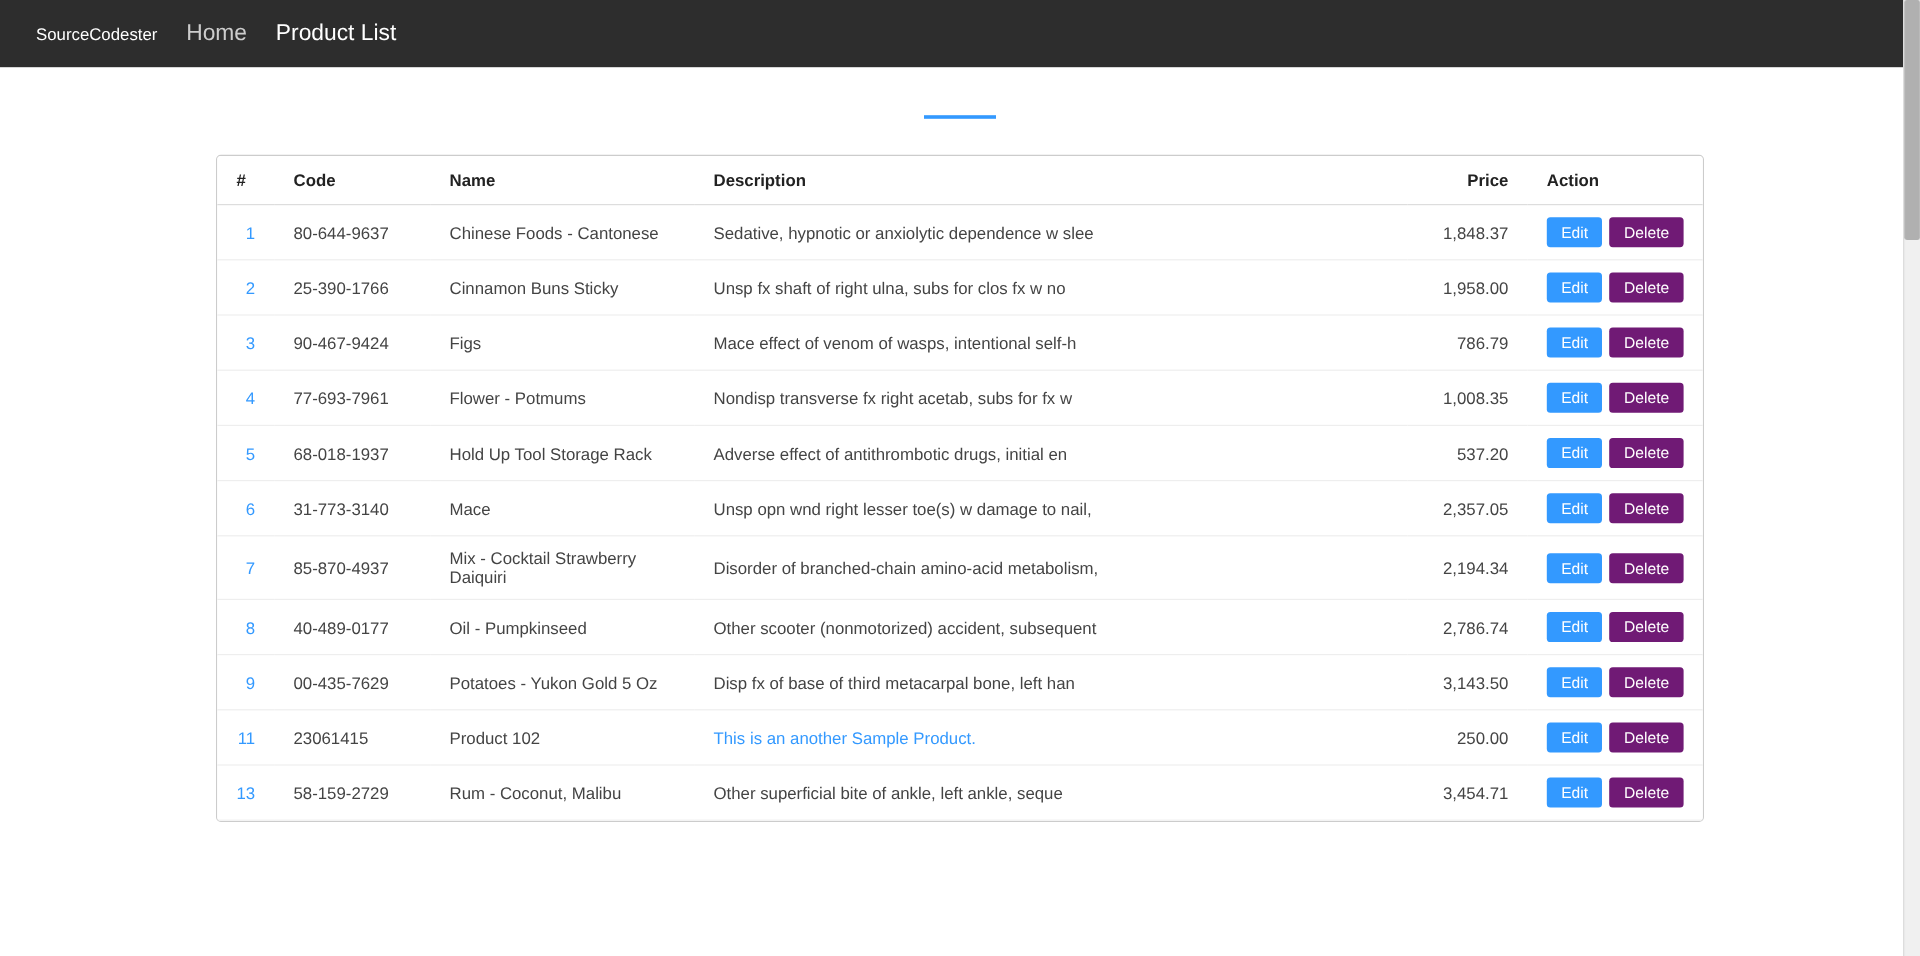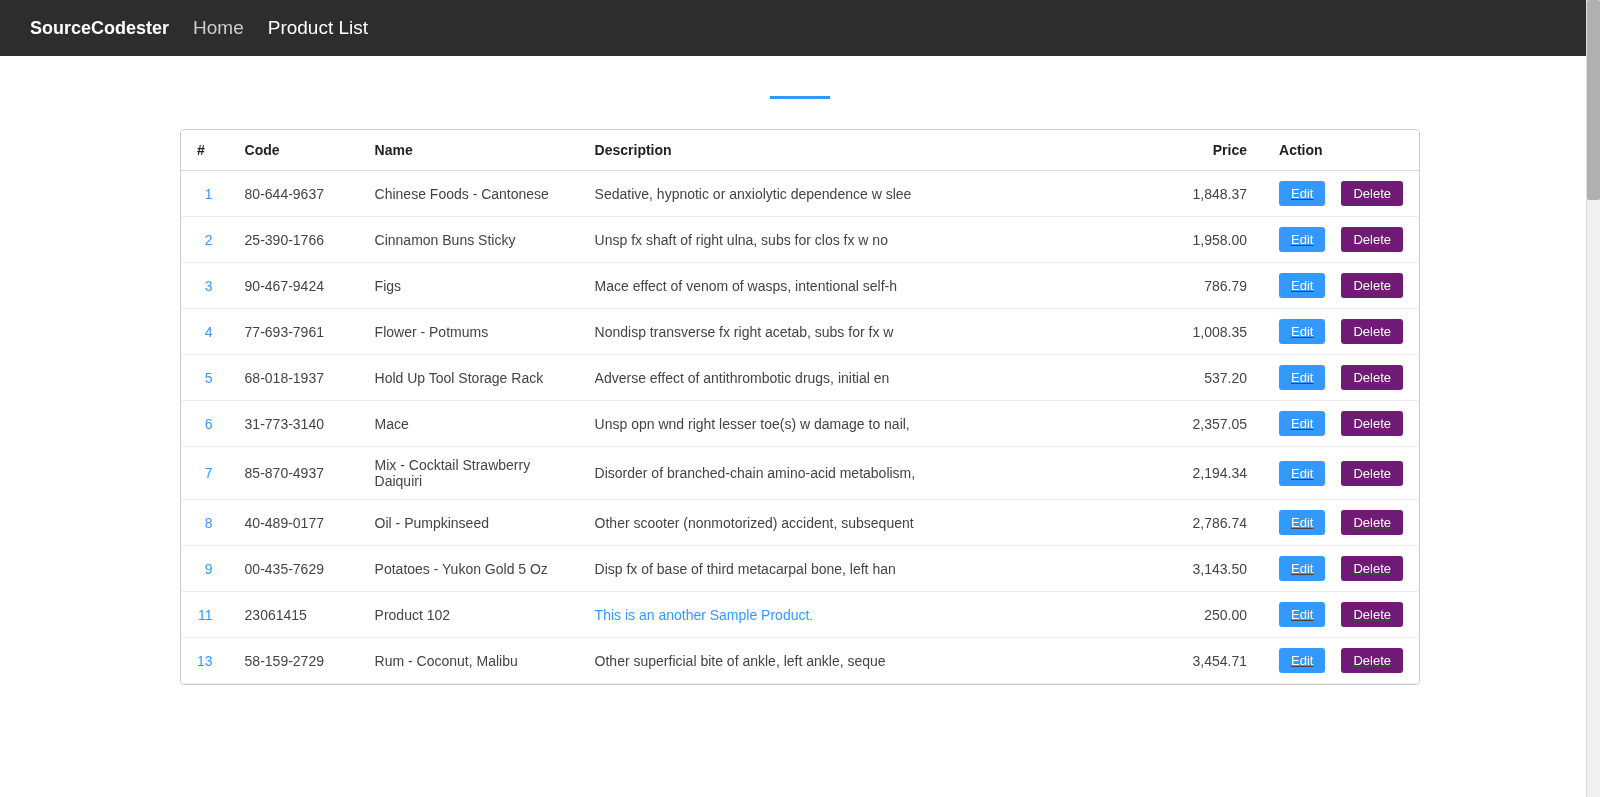--- a/index.html
+++ b/index.html
@@ -9,22 +9,22 @@
     .navbar {
       background-color: #2d2d2d;
       padding: 0 30px;
       height: 56px;
       display: flex;
       align-items: center;
       gap: 24px;
     }
     .navbar-brand {
       color: #fff;
-      font-weight: bold;
-      font-size: 18px;
+      font-weight: normal;
+      font-size: 14px;
       text-decoration: none;
     }
     .navbar-link {
       color: #ccc;
       text-decoration: none;
       font-size: 19px;
     }
     .navbar-link.active {
       color: #fff;
     }
@@ -109,23 +109,22 @@
     .col-desc { }
     .col-price { width: 100px; text-align: right; }
     .col-action { width: 120px; }
 
     .price-cell {
       text-align: right;
     }
 
     .action-cell {
       display: flex;
-      gap: 16px;
+      gap: 6px;
       align-items: flex-start;
-      text-decoration: underline;
     }
 
     .btn-edit {
       background: #3399ff;
       color: #fff;
       border: none;
       padding: 5px 12px;
       border-radius: 3px;
       cursor: pointer;
       font-size: 13px;

